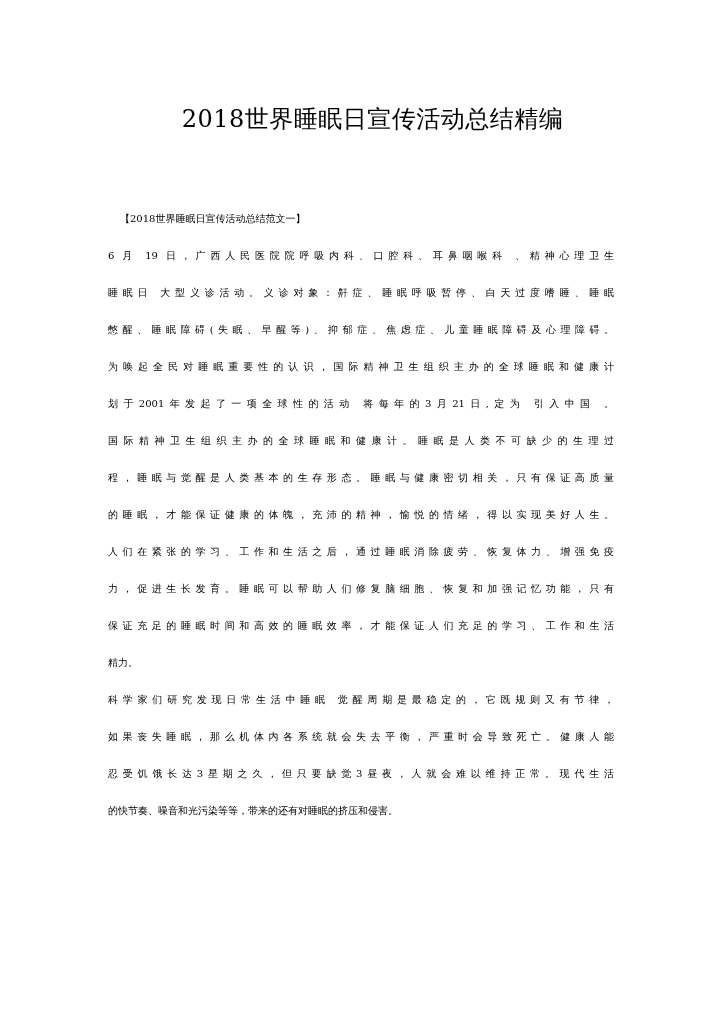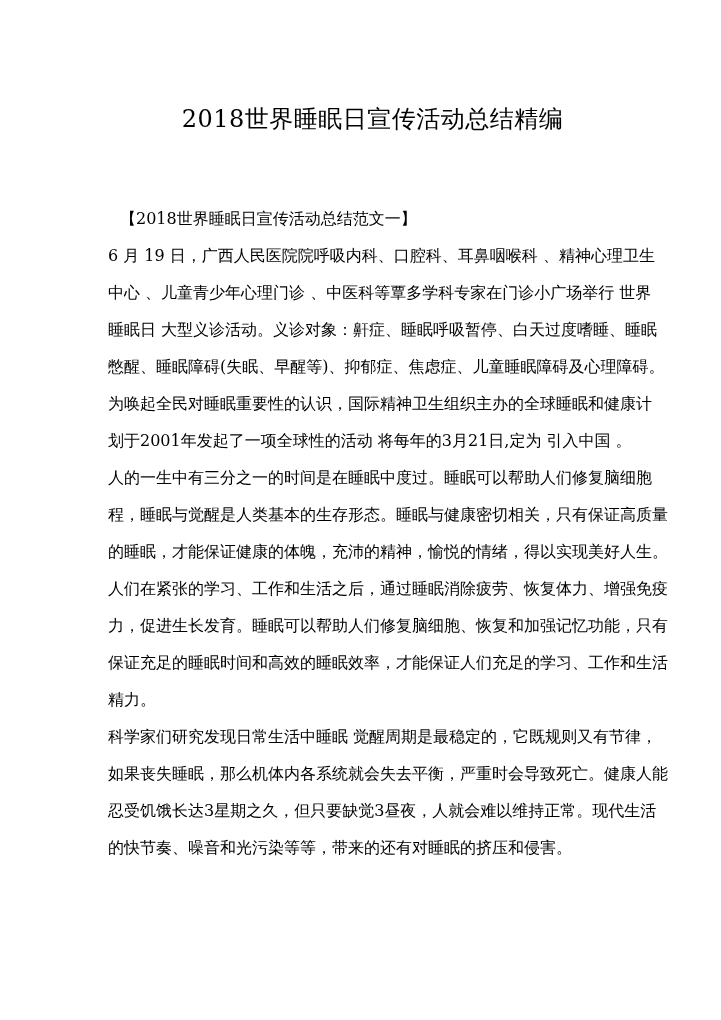--- a/index.html
+++ b/index.html
@@ -30,44 +30,43 @@
     .content {
       position: absolute;
       left: 108px;
       top: 200px;
       width: 506px;
     }
     .line {
       display: block;
       height: 37px;
       line-height: 37px;
-      font-size: 16px;
+      font-size: 10px;
       white-space: nowrap;
       overflow: visible;
     }
     .line.justify {
       text-align: justify;
       text-align-last: justify;
     }
     .indent-h { padding-left: 12px; }
   </style>
 </head>
 <body>
 
 <h1 class="page-title">2018世界睡眠日宣传活动总结精编</h1>
 
 <div class="content">
   <span class="line indent-h">【2018世界睡眠日宣传活动总结范文一】</span>
   <span class="line justify"> 6 月 19 日，广西人民医院院呼吸内科、口腔科、耳鼻咽喉科 、精神心理卫生</span>
-  <span class="line justify">中心 、儿童青少年心理门诊 、中医科等覃多学科专家在门诊小广场举行 世界</span>
   <span class="line justify">睡眠日 大型义诊活动。义诊对象：鼾症、睡眠呼吸暂停、白天过度嗜睡、睡眠</span>
   <span class="line justify">憋醒、睡眠障碍(失眠、早醒等)、抑郁症、焦虑症、儿童睡眠障碍及心理障碍。</span>
   <span class="line justify"> 为唤起全民对睡眠重要性的认识，国际精神卫生组织主办的全球睡眠和健康计</span>
   <span class="line justify">划于2001年发起了一项全球性的活动 将每年的3月21日,定为 引入中国 。</span>
-  <span class="line justify"> 人的一生中有三分之一的时间是在睡眠中度过。睡眠可以帮助人们修复脑细胞</span>
+  <span class="line justify"> 国际精神卫生组织主办的全球睡眠和健康计。睡眠是人类不可缺少的生理过</span>
   <span class="line justify">程，睡眠与觉醒是人类基本的生存形态。睡眠与健康密切相关，只有保证高质量</span>
   <span class="line justify">的睡眠，才能保证健康的体魄，充沛的精神，愉悦的情绪，得以实现美好人生。</span>
   <span class="line justify">人们在紧张的学习、工作和生活之后，通过睡眠消除疲劳、恢复体力、增强免疫</span>
   <span class="line justify">力，促进生长发育。睡眠可以帮助人们修复脑细胞、恢复和加强记忆功能，只有</span>
   <span class="line justify">保证充足的睡眠时间和高效的睡眠效率，才能保证人们充足的学习、工作和生活</span>
   <span class="line">精力。</span>
   <span class="line justify"> 科学家们研究发现日常生活中睡眠 觉醒周期是最稳定的，它既规则又有节律，</span>
   <span class="line justify">如果丧失睡眠，那么机体内各系统就会失去平衡，严重时会导致死亡。健康人能</span>
   <span class="line justify">忍受饥饿长达3星期之久，但只要缺觉3昼夜，人就会难以维持正常。现代生活</span>
   <span class="line">的快节奏、噪音和光污染等等，带来的还有对睡眠的挤压和侵害。</span>

